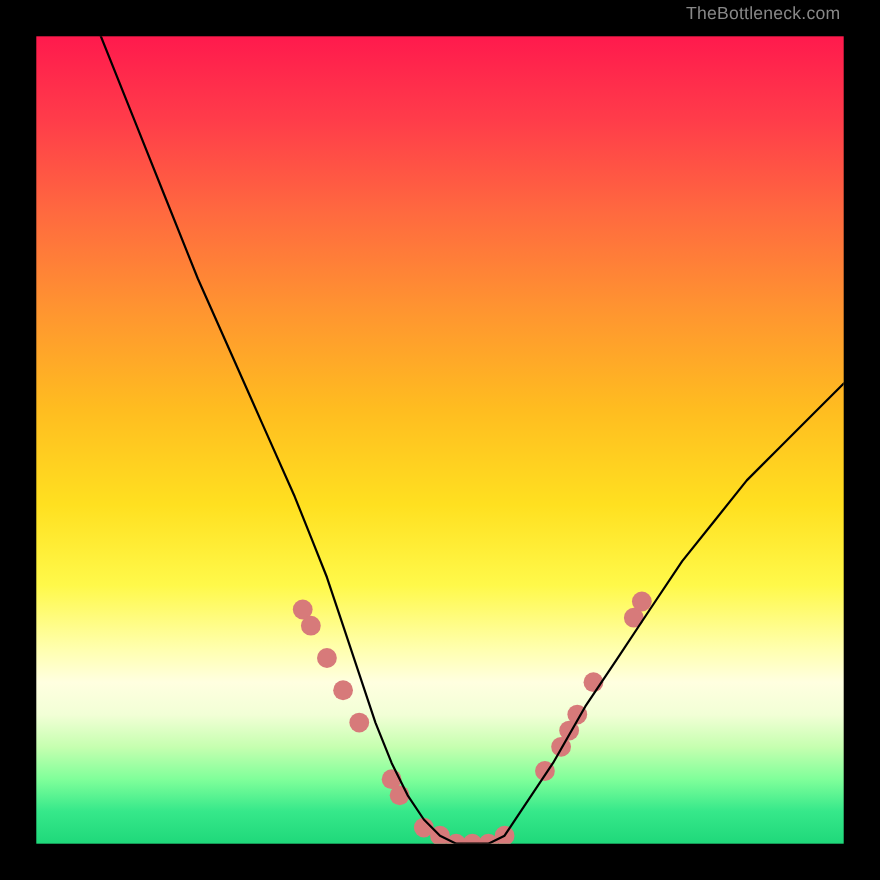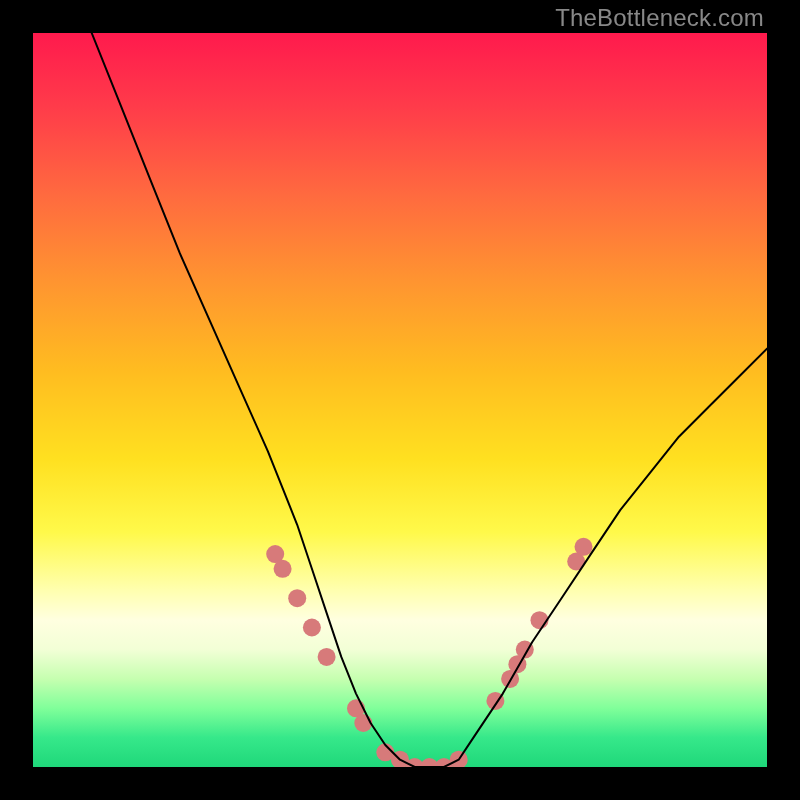--- a/index.html
+++ b/index.html
@@ -46,21 +46,21 @@
     top: 0;
     width: 734px;
     height: 734px;
     pointer-events: none;
   }
   .watermark {
     position: absolute;
     top: 4px;
     right: 36px;
     color: #888888;
-    font-size: 24px;
+    font-size: 16px;
     font-weight: 500;
     letter-spacing: 0.2px;
   }
 </style>
 </head>
 <body>
 
 <div class="stage">
   <div class="plot-area">
     <svg class="curve-svg" viewBox="0 0 734 734" preserveAspectRatio="none">

